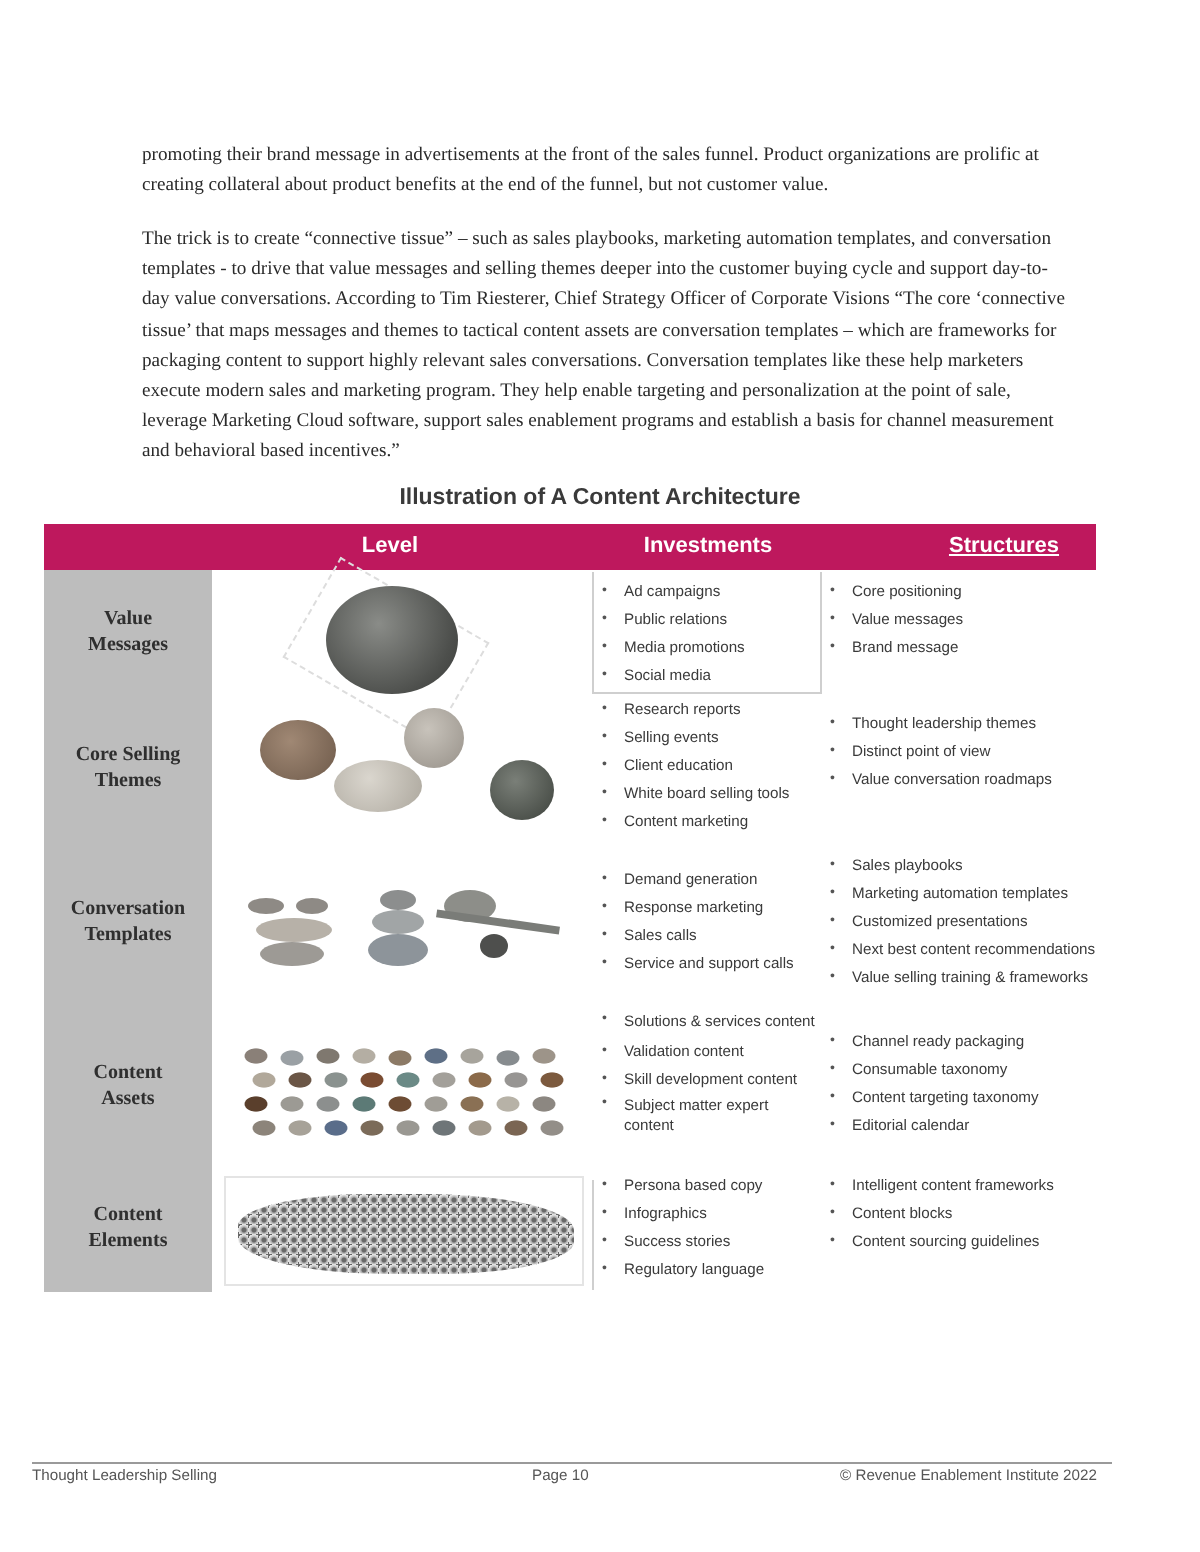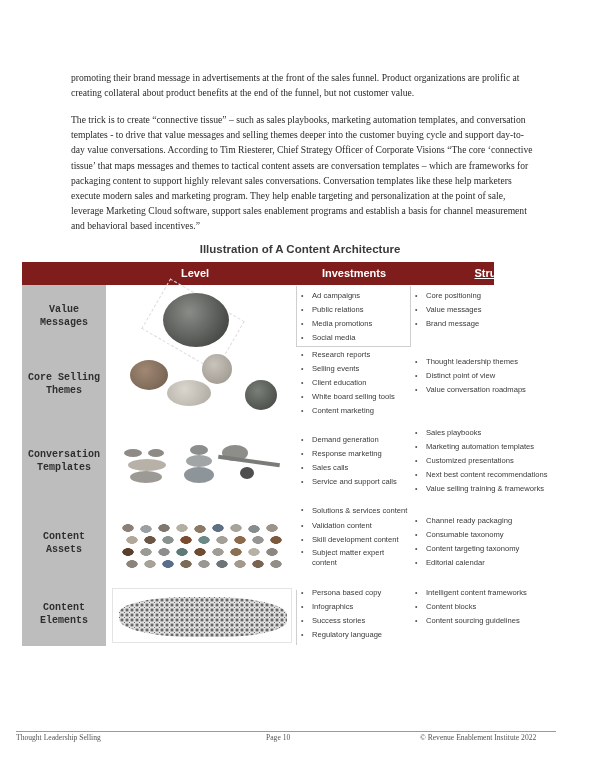--- a/index.html
+++ b/index.html
@@ -6,48 +6,48 @@
   html, body { width: 600px; height: 776px; background: #ffffff; overflow: hidden; }
   body { position: relative; font-family: "Liberation Serif", "DejaVu Serif", serif; color: #222; }
 
   .body-text { position: absolute; left: 71px; width: 462px; font-size: 9.6px; line-height: 15.2px; color: #2a2a2a; }
   .para1 { top: 70px; }
   .para2 { top: 112px; }
 
   .fig-title { position: absolute; top: 243px; left: 0; width: 600px; text-align: center;
     font-family: "Liberation Sans", "DejaVu Sans", sans-serif; font-size: 11.5px; font-weight: bold; color: #3a3a3a; }
 
-  .table-header { position: absolute; top: 262px; left: 22px; width: 472px; height: 23px; background: #7f1d1d; padding-left: 46px; }
+  .table-header { position: absolute; top: 262px; left: 22px; width: 526px; height: 23px; background: #be185d; padding-left: 46px; }
   .th { position: absolute; top: 0; height: 23px; line-height: 23px; color: #fff;
     font-family: "Liberation Sans", "DejaVu Sans", sans-serif; font-size: 11px; font-weight: bold; text-align: center; }
   .th-level { left: 128px; width: 90px; }
   .th-invest { left: 282px; width: 100px; }
   .th-struct { left: 425px; width: 110px; text-decoration: underline; }
 
   .sidebar { position: absolute; top: 285px; left: 22px; width: 84px; height: 361px; background: #bdbdbd; }
   .level-label { position: absolute; left: 22px; width: 84px; text-align: center;
-    font-family: Liberation Mono, monospace; font-size: 10px; font-weight: bold; color: #2f2f2f; line-height: 13px; }
+    font-family: Liberation Serif, serif; font-size: 10px; font-weight: bold; color: #2f2f2f; line-height: 13px; }
 
   .list { position: absolute; list-style: none; font-family: "Liberation Sans", "DejaVu Sans", sans-serif;
     font-size: 7.6px; color: #3a3a3a; }
   .list li { position: relative; padding-left: 12px; line-height: 14px; }
   .list li::before { content: "•"; position: absolute; left: 1px; top: 0; font-size: 7px; color: #555; }
   .list li.wrap { line-height: 10px; margin-bottom: 3px; padding-top: 1px; }
 
   .inv-col { left: 300px; width: 112px; }
   .str-col { left: 414px; width: 160px; }
 
   .divider-v { position: absolute; background: #cfcfcf; width: 1px; }
   .divider-h { position: absolute; background: #cfcfcf; height: 1px; }
 
   .img-area { position: absolute; }
   .stone { position: absolute; border-radius: 50%; }
 
   .footer-line { position: absolute; top: 731px; left: 16px; width: 540px; height: 1px; background: #9a9a9a; }
-  .footer { position: absolute; top: 733px; font-family: Liberation Serif, serif; font-size: 7.6px; color: #555; }
+  .footer { position: absolute; top: 733px; font-family: Liberation Sans, sans-serif; font-size: 7.6px; color: #555; }
   .footer-left { left: 16px; }
   .footer-center { left: 266px; }
   .footer-right { left: 420px; }
 </style>
 </head>
 <body>
 
 <p class="body-text para1">promoting their brand message in advertisements at the front of the sales funnel.  Product organizations are prolific at creating collateral about product benefits at the end of the funnel, but not customer value.</p>
 <p class="body-text para2">The trick is to create “connective tissue” – such as sales playbooks, marketing automation templates, and conversation templates - to drive that value messages and selling themes deeper into the customer buying cycle and support day-to-day value conversations.  According to Tim Riesterer, Chief Strategy Officer of Corporate Visions “The core ‘connective tissue’ that maps messages and themes to tactical content assets are conversation templates – which are frameworks for packaging content to support highly relevant sales conversations.  Conversation templates like these help marketers execute modern sales and marketing program. They help enable targeting and personalization at the point of sale, leverage Marketing Cloud software, support sales enablement programs and establish a basis for channel measurement and behavioral based incentives.”</p>
 

